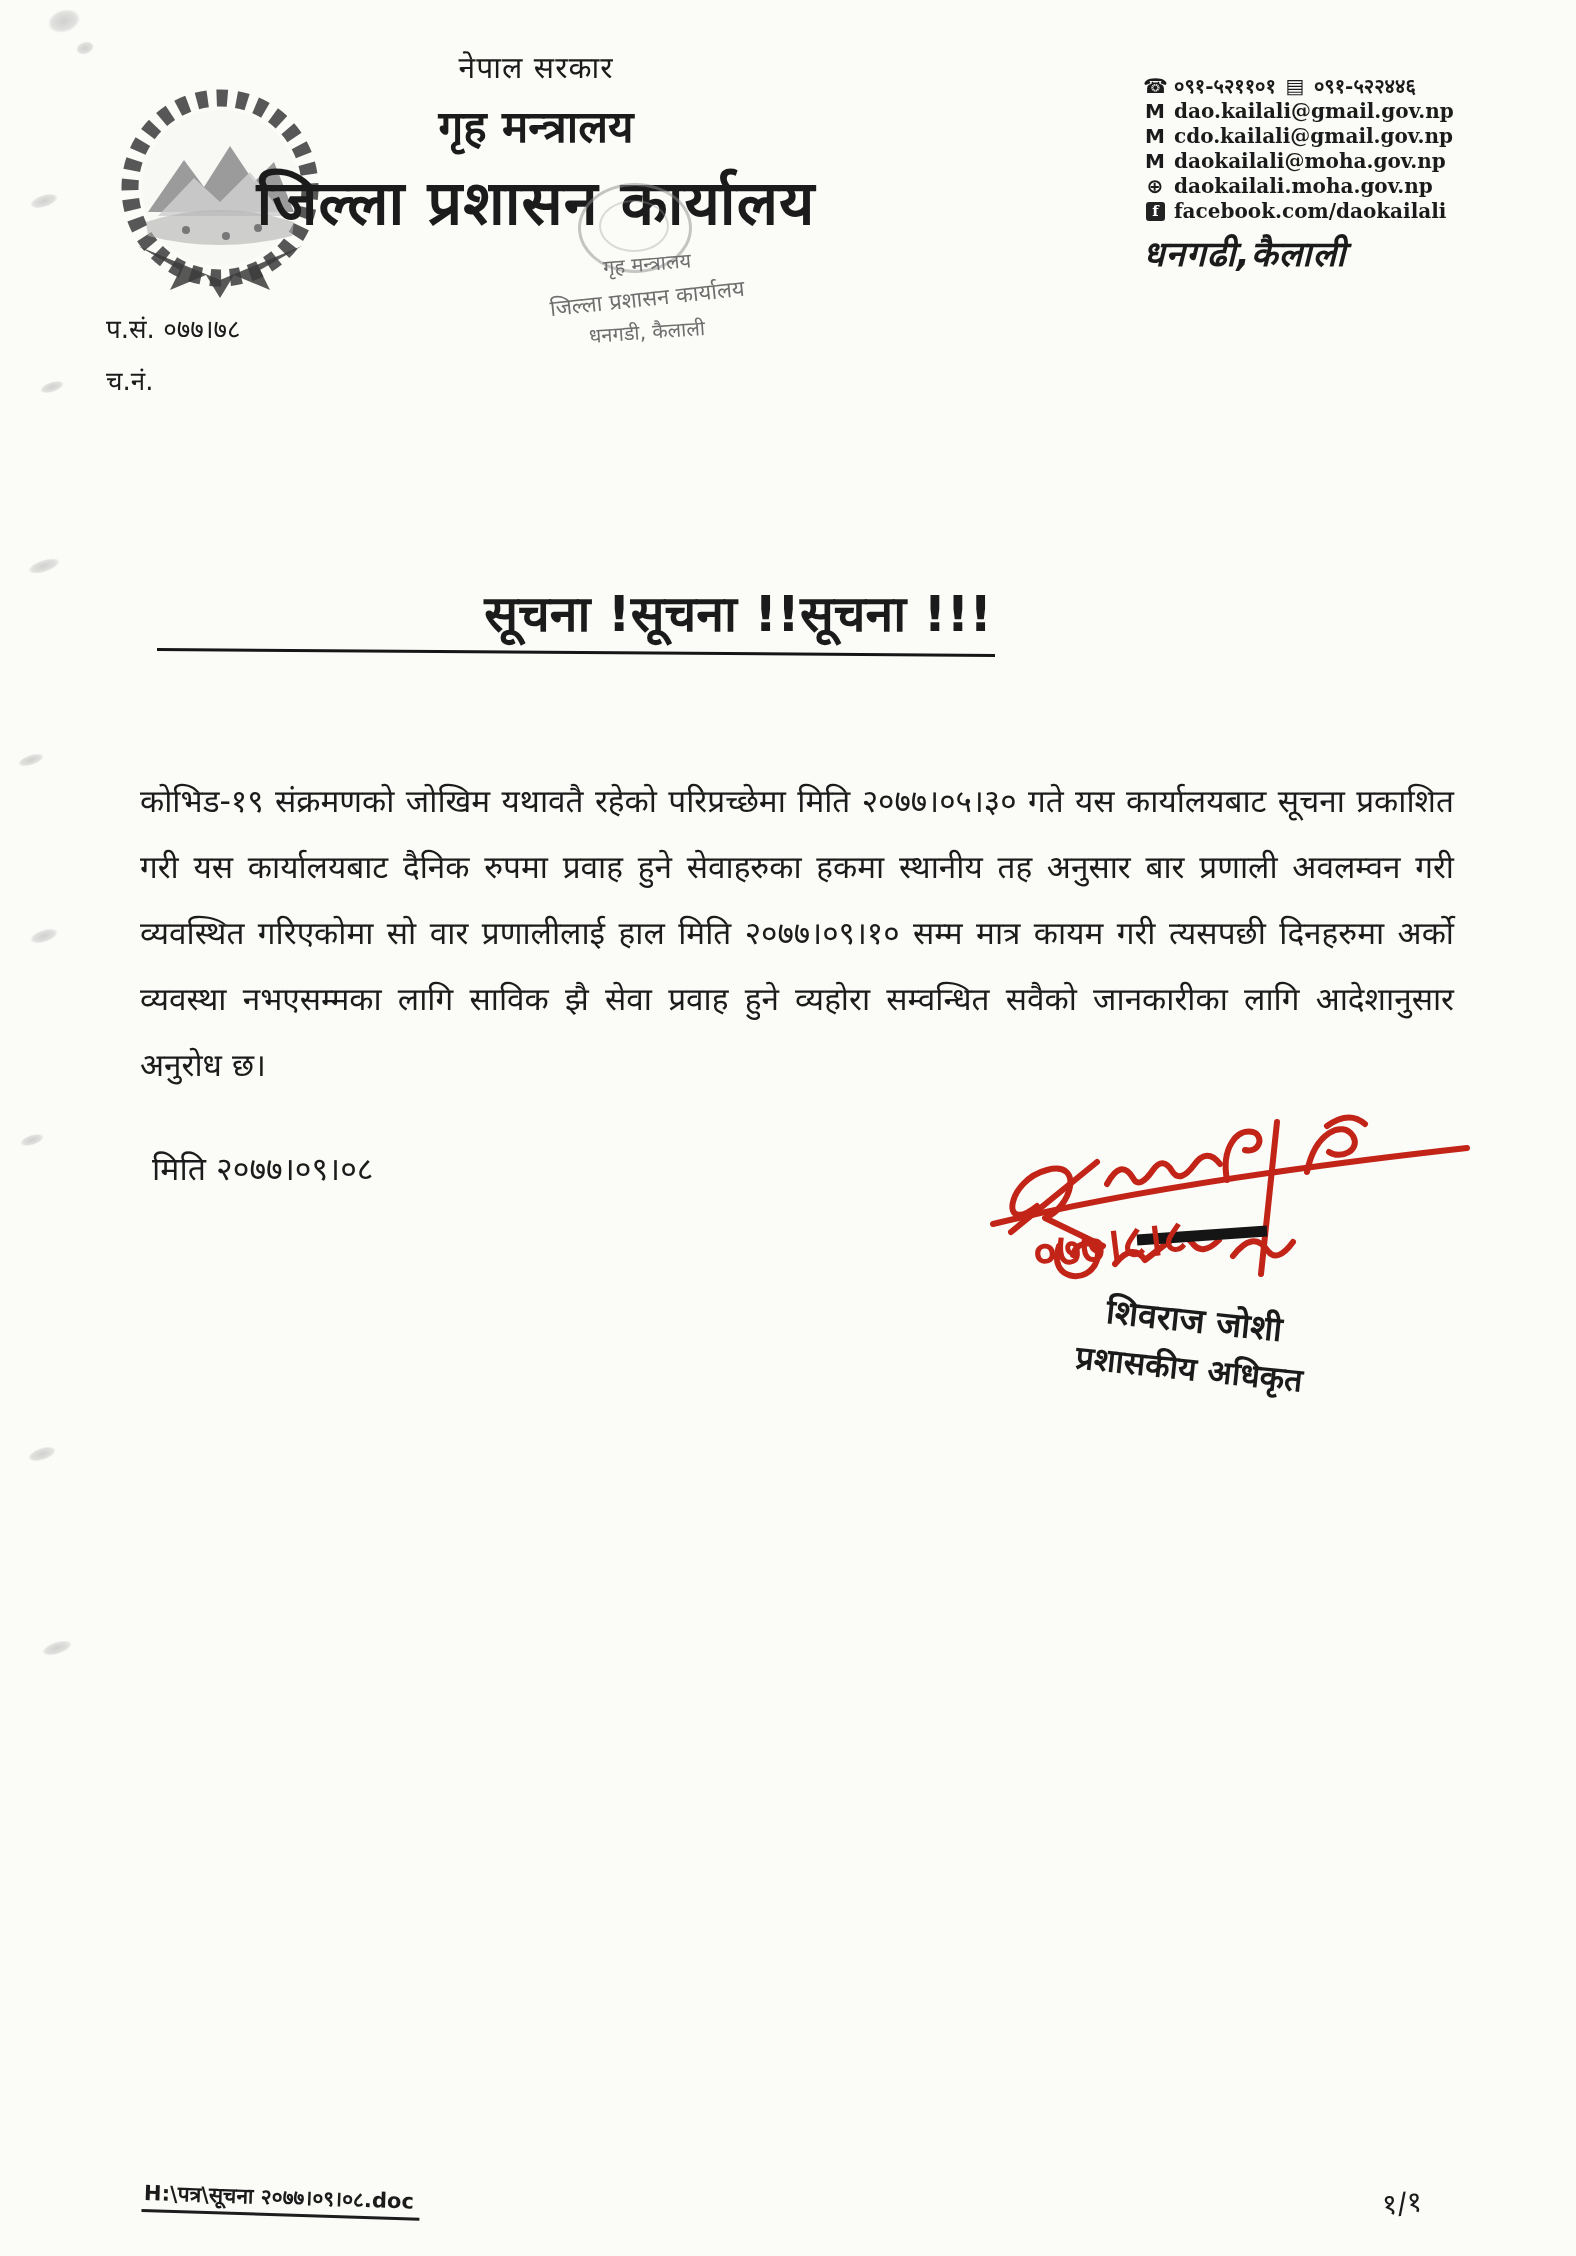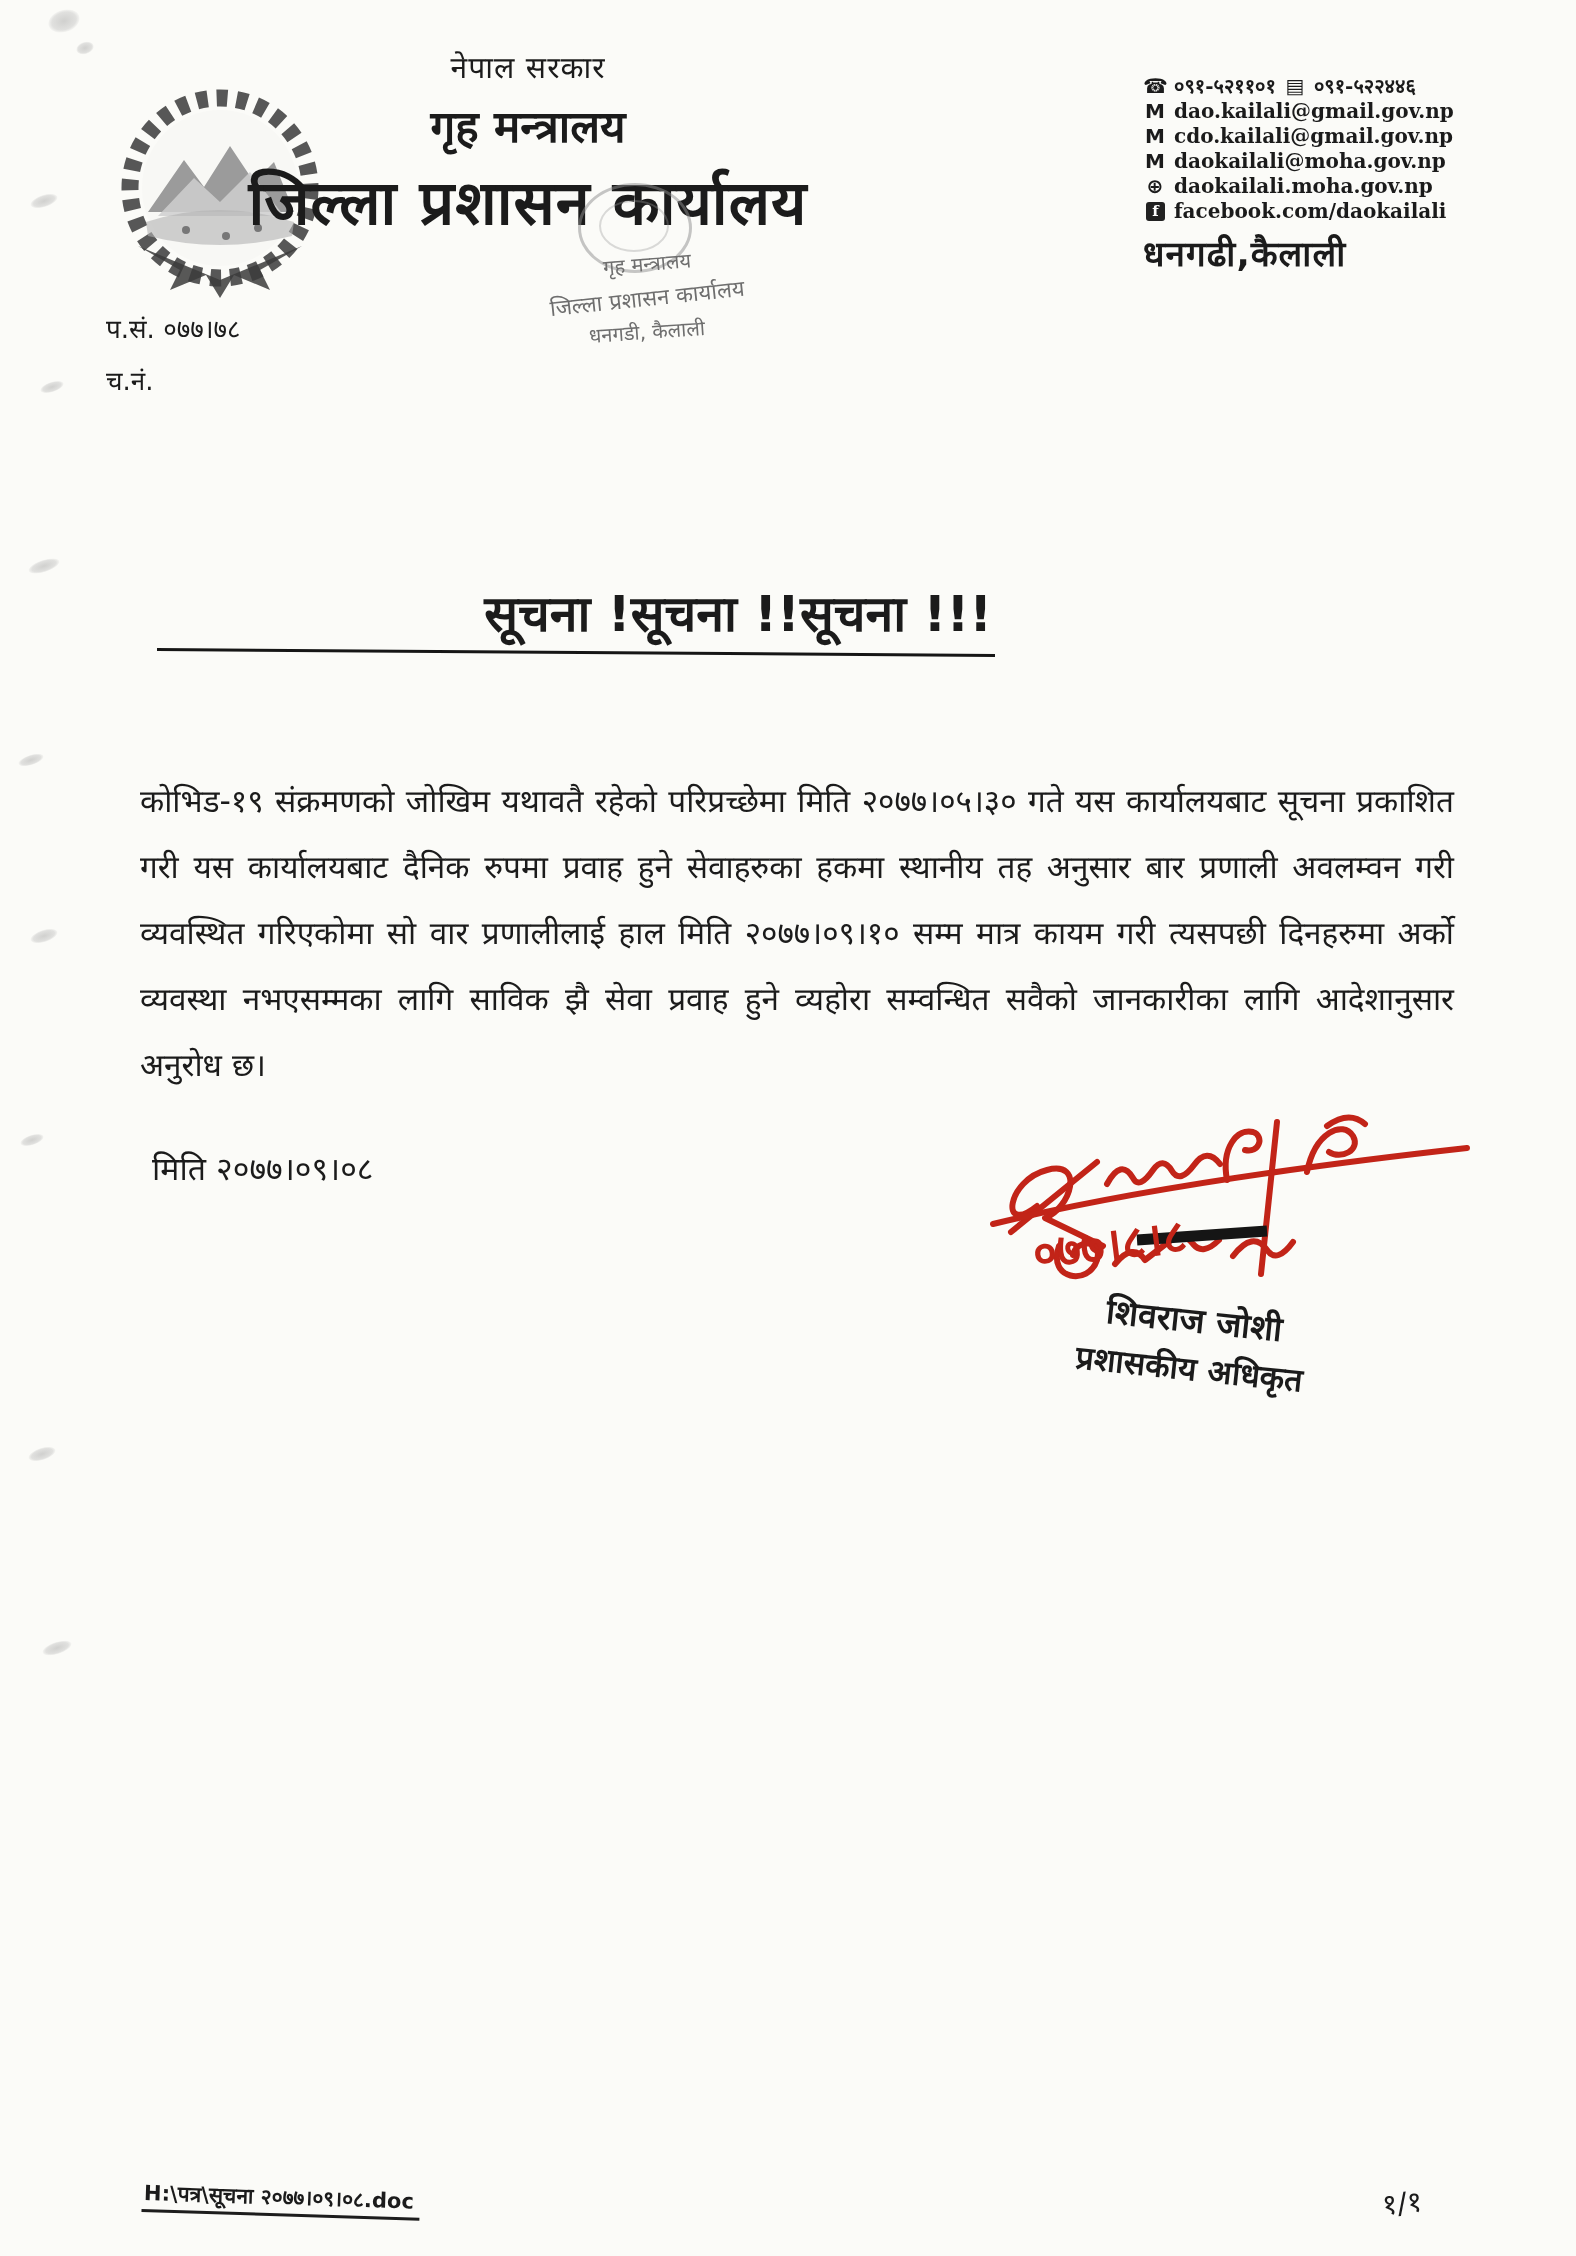--- a/index.html
+++ b/index.html
@@ -12,37 +12,37 @@
 
   
   .artifact {
     position:absolute; border-radius:50%;
     background:radial-gradient(ellipse at center, #8a8a8a 0%, #b5b5b5 55%, transparent 75%);
     opacity:.38; transform:rotate(-18deg);
   }
 
   
   .emblem { left:106px; top:80px; width:228px; height:250px; }
-  .head-center { left:148px; top:46px; width:760px; text-align:center; }
+  .head-center { left:156px; top:46px; width:760px; text-align:center; }
   .gov-line { font-size:30px; letter-spacing:1px; }
   .ministry-line { font-size:44px; font-weight:bold; margin-top:8px; }
   .office-line { font-size:61px; font-weight:bold; margin-top:4px; letter-spacing:1px; }
   .branch-line { font-size:33px; margin-top:10px; }
 
   .ref-block { left:106px; top:303px; font-size:26px; line-height:52px; }
 
   .contact-block { left:1143px; top:74px; width:350px;
     font-family:"DejaVu Serif", serif; font-weight:bold; font-size:20px; }
   .contact-row { display:flex; align-items:center; gap:7px; line-height:25px; white-space:nowrap; }
   .glyph { display:inline-block; width:24px; text-align:center; font-family:"DejaVu Sans", sans-serif; }
   .fb-glyph { display:inline-flex; width:19px; height:19px; margin:0 2px 0 3px;
     background:#222; color:#fff; border-radius:3px; align-items:center; justify-content:center;
     font-size:15px; font-family:"DejaVu Serif", serif; }
   .place-line { font-family:"DejaVu Sans", sans-serif; font-size:35px; font-weight:bold;
-    margin-top:5px; letter-spacing:1px; }
+    margin-top:5px; letter-spacing:1px;font-style:italic; }
 
   
   .stamp-circle { left:578px; top:183px; width:108px; height:84px;
     border:3px solid #8f8f8f; border-radius:50%; opacity:.5; }
   .stamp-circle:after { content:""; position:absolute; left:18px; top:14px; width:66px; height:48px;
     border:2px solid #9a9a9a; border-radius:50%; opacity:.7; }
   .stamp-text { left:452px; top:250px; width:390px; text-align:center; color:#6e6e6e; }
   .stamp-l1 { font-size:20px; transform:rotate(-5deg); }
   .stamp-l2 { font-size:22px; margin-top:5px; transform:rotate(-6deg); }
   .stamp-l3 { font-size:20px; margin-top:6px; transform:rotate(-4deg); }

